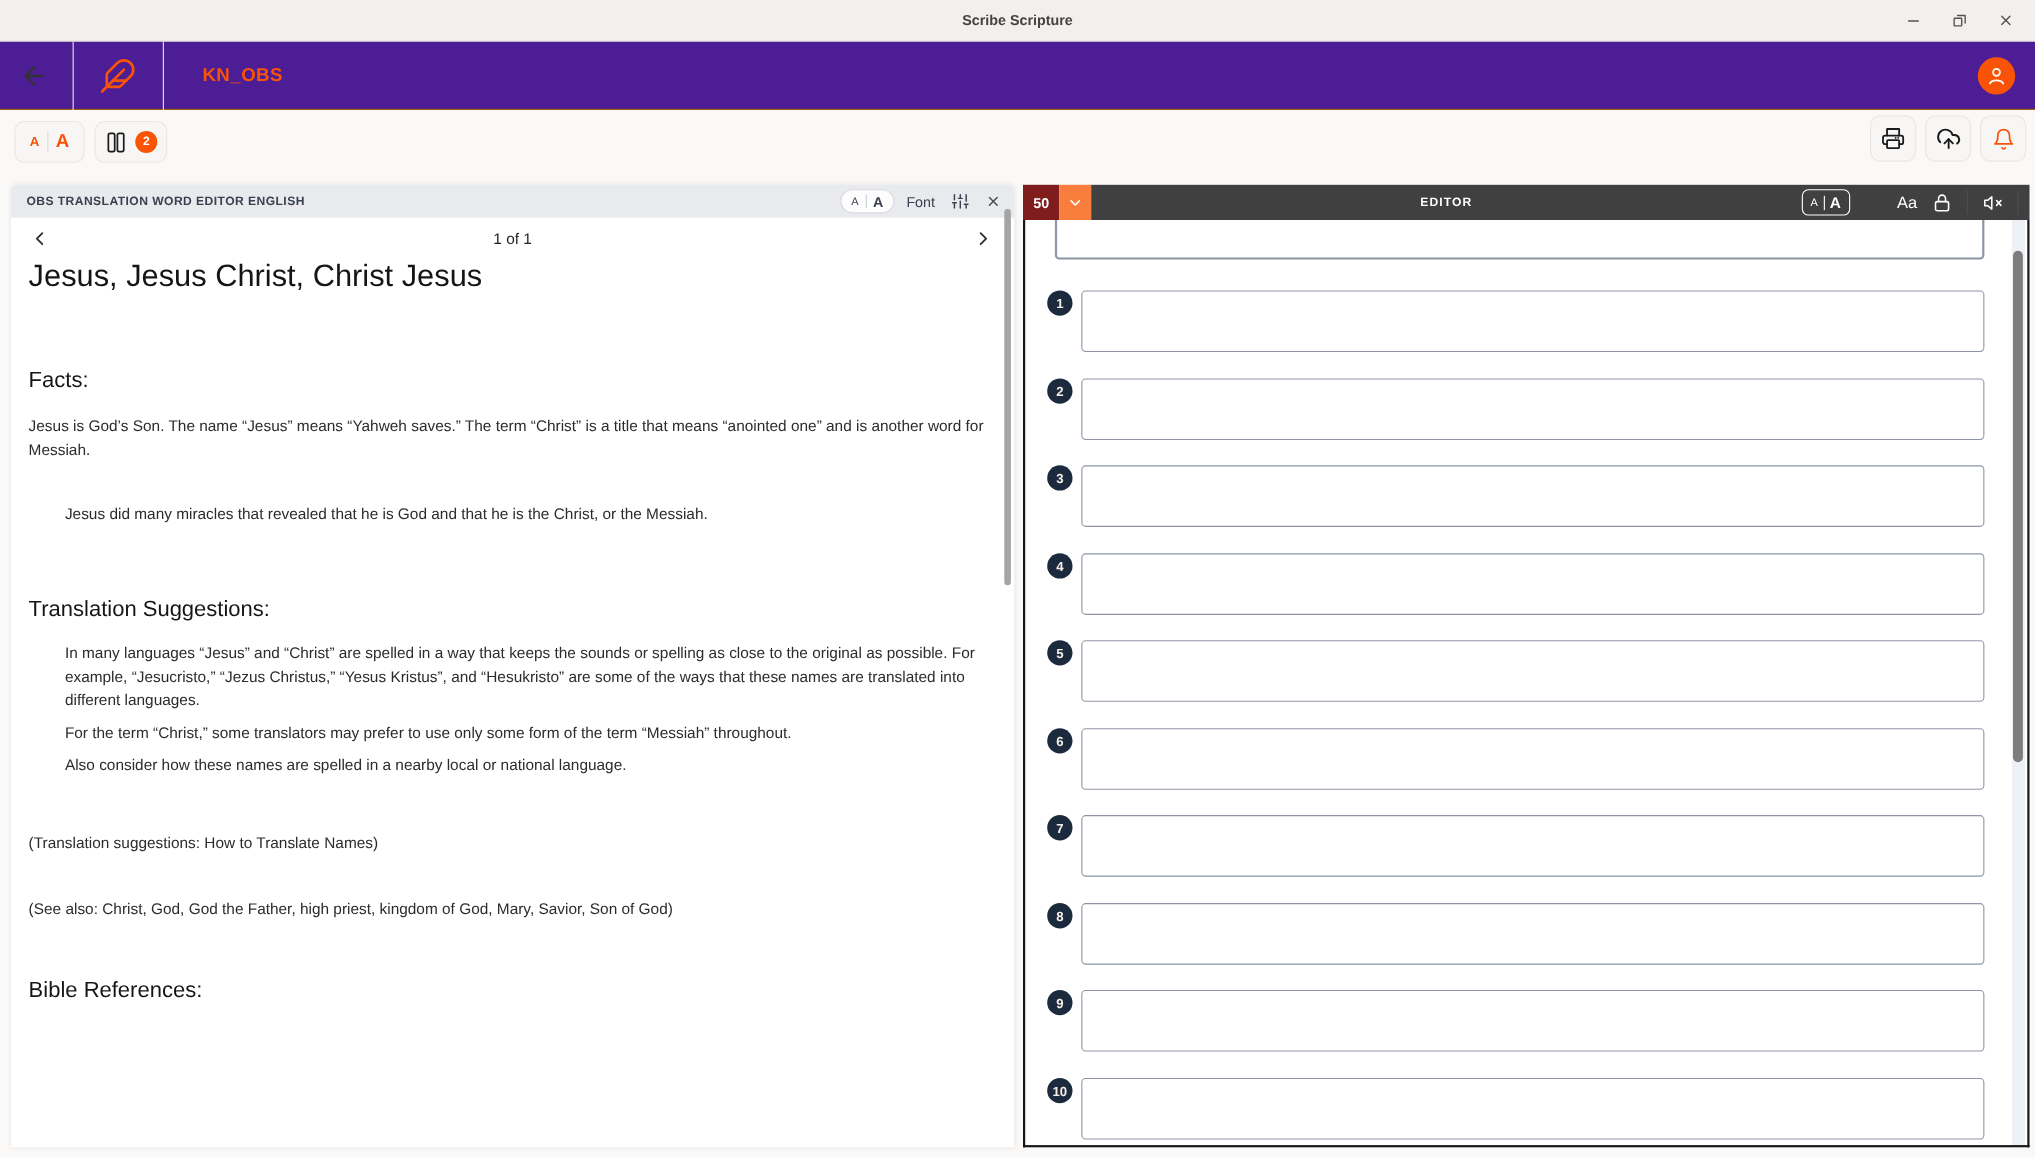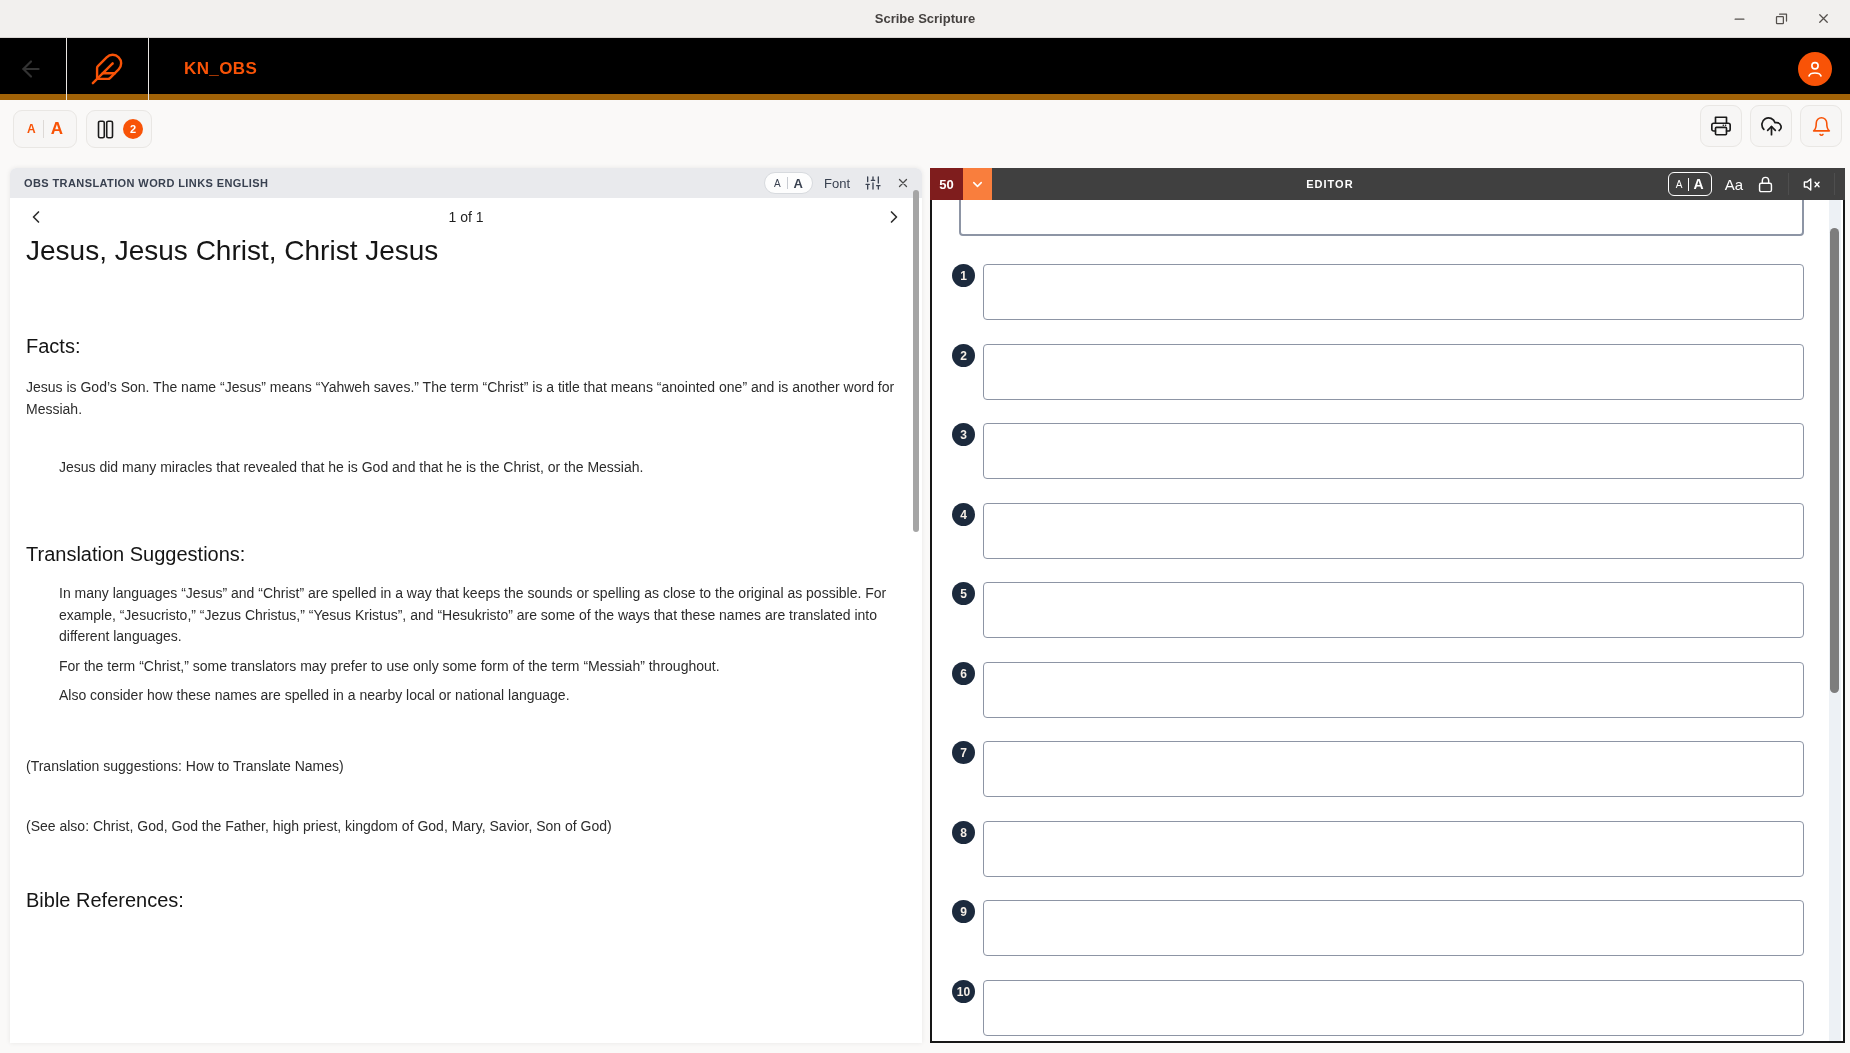--- a/index.html
+++ b/index.html
@@ -12,21 +12,21 @@
   .titlebar { position:absolute; left:0; top:0; width:1850px; height:38px;
     background:#f2f0ee; border-bottom:1px solid #dbd7d4;
     display:flex; align-items:center; justify-content:center; }
   .titlebar-title { font-size:13px; font-weight:bold; color:#464240; }
   .win-controls { position:absolute; right:14px; top:0; height:100%;
     display:flex; align-items:center; gap:16px; }
   .win-btn { width:26px; height:26px; display:grid; place-items:center; cursor:default; }
 
   
   .appheader { position:absolute; left:0; top:38px; width:1850px; height:62px;
-    background:#000000; border-bottom:6px solid #a16207; }
+    background:#4c1d95; border-bottom:1px solid #a16207; }
   .hdr-divider { position:absolute; top:0; width:1px; height:62px; background:#e9e6e3; }
   .back-button { position:absolute; left:17px; top:17px; width:28px; height:28px;
     display:grid; place-items:center; background:none; border:none; }
   .logo-cell { position:absolute; left:90px; top:14px; width:34px; height:34px; }
   .project-title { position:absolute; left:184px; top:0; height:62px; line-height:62px;
     font-size:17px; font-weight:bold; letter-spacing:.4px; color:#f85307; }
   .avatar { position:absolute; right:18px; top:14px; width:34px; height:34px;
     border-radius:50%; background:#f85307; display:grid; place-items:center; }
 
   
@@ -88,21 +88,21 @@
   .chapter-dd { width:29px; background:#f97e3d; display:grid; place-items:center; }
   .ep-black { flex:1; background:#404040; display:flex; align-items:center; }
   .ep-title { flex:1; text-align:center; color:#fff; font-size:11px; font-weight:bold;
     letter-spacing:1px; }
   .ep-tools { display:flex; align-items:center; gap:13px; padding-right:10px; }
   .aa-box { border:1px solid #fff; border-radius:6px; height:24px; padding:0 7px;
     display:flex; align-items:center; }
   .aa-box .a-sm { color:#fff; font-size:10px; }
   .aa-box .a-lg { color:#fff; font-size:14px; font-weight:bold; }
   .aa-box .p-div { width:1px; height:13px; background:#fff; margin:0 5px; }
-  .aa-label { color:#fff; font-size:15px; }
+  .aa-label { color:#fff; font-size:15px;margin-left:30px; }
   .vdiv { width:1px; height:22px; background:#4e4e4e; }
   .ep-content { position:absolute; left:0; right:0; top:32px; bottom:0; background:#fff;
     border:2px solid #171717; border-top:none; overflow:hidden; }
   .partial-box { position:absolute; left:27px; right:39px; top:-14px; height:50px;
     border:2px solid #8d95a5; border-radius:4px; }
   .vrow { position:absolute; left:0; right:0; height:56px; }
   .vnum { position:absolute; left:20px; top:0; width:23px; height:23px; border-radius:50%;
     background:#1c2a3d; color:#f6efe7; font-size:12px; font-weight:bold;
     display:grid; place-items:center; }
   .vbox { position:absolute; left:51px; width:821px; height:56px;
@@ -197,21 +197,21 @@
     <div class="tool-btn" style="right:8px">
       <svg width="21" height="21" viewBox="0 0 24 24" fill="none" stroke="#f85307" stroke-width="1.8" stroke-linecap="round" stroke-linejoin="round">
           <path d="M6 8a6 6 0 0 1 12 0c0 7 3 9 3 9H3s3-2 3-9"></path>
           <path d="M10.3 21a1.94 1.94 0 0 0 3.4 0"></path>
         </svg>
     </div>
   </div>
 
   <div class="left-panel">
     <div class="lp-header">
-      <span class="lp-title">OBS TRANSLATION WORD LINKS ENGLISH</span>
+      <span class="lp-title">OBS TRANSLATION WORD EDITOR ENGLISH</span>
       <span class="lp-spacer"></span>
       <span class="pill">
         <span class="a-sm">A</span>
         <span class="p-div"></span>
         <span class="a-lg">A</span>
       </span>
       <span class="font-label">Font</span>
       <span class="hdr-icon-btn">
         <svg width="16" height="16" viewBox="0 0 24 24" fill="none" stroke="#394150" stroke-width="2" stroke-linecap="round">
             <path d="M4 21v-7M4 10V3M12 21v-9M12 8V3M20 21v-5M20 12V3M1.5 14h5M9.5 8h5M17.5 16h5"></path>

